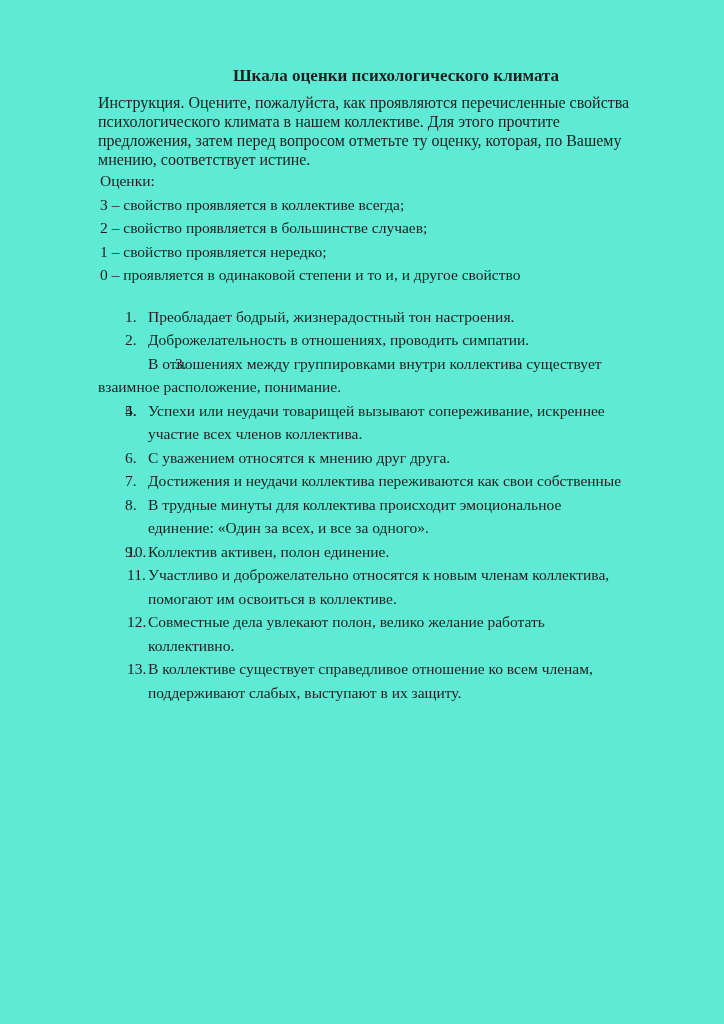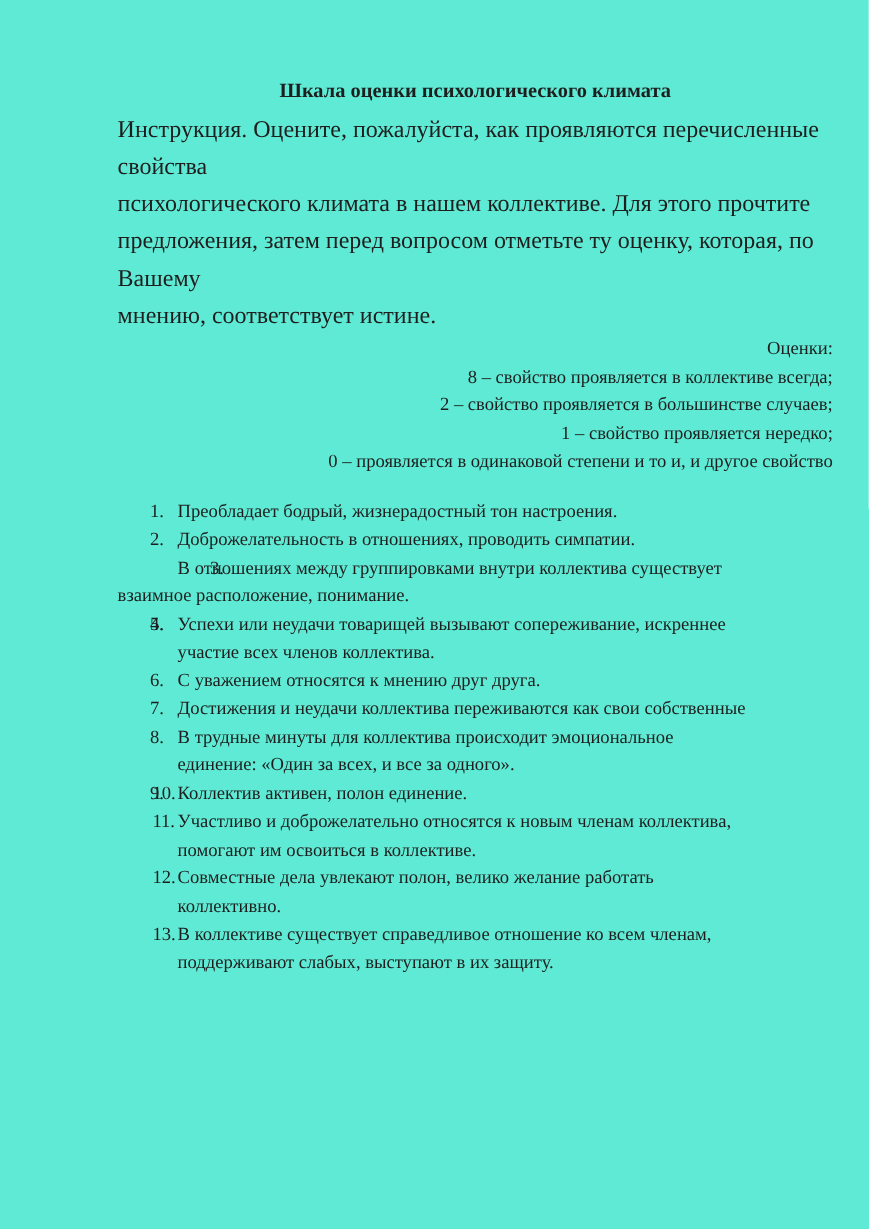--- a/index.html
+++ b/index.html
@@ -23,32 +23,31 @@
     width: 596px;
   }
   .doc-title {
     text-align: center;
     font-weight: bold;
     font-size: 17px;
     line-height: 28px;
   }
   .instruction {
     margin-top: 3px;
-    font-size: 20px;
-    line-height: 31px;
+    font-size: 16px;
+    line-height: 19px;
     white-space: pre-line;
   }
   .scale {
     font-size: 15.5px;
     line-height: 23.5px;
   }
   .scale .scale-header,
   .scale .scale-option {
     padding-left: 2px;
-    text-align: right;
   }
   .items {
     margin-top: 18px;
     font-size: 15.5px;
     line-height: 23.5px;
   }
   .item {
     position: relative;
     padding-left: 50px;
   }
@@ -79,21 +78,21 @@
       <div>Шкала оценки психологического климата</div>
     </div>
 
     <div class="instruction">Инструкция. Оцените, пожалуйста, как проявляются перечисленные свойства
 психологического климата в нашем коллективе. Для этого прочтите
 предложения, затем перед вопросом отметьте ту оценку, которая, по Вашему
 мнению, соответствует истине.</div>
 
     <div class="scale">
       <div class="scale-header">Оценки:</div>
-      <div class="scale-option">8 – свойство проявляется в коллективе всегда;</div>
+      <div class="scale-option">3 – свойство проявляется в коллективе всегда;</div>
       <div class="scale-option">2 – свойство проявляется в большинстве случаев;</div>
       <div class="scale-option">1 – свойство проявляется нередко;</div>
       <div class="scale-option">0 – проявляется в одинаковой степени и то и, и другое свойство</div>
     </div>
 
     <div class="items">
         <div class="item hang"><span class="num">1.</span><span class="txt">Преобладает бодрый, жизнерадостный тон настроения.</span></div>
         <div class="item hang"><span class="num">2.</span><span class="txt">Доброжелательность в отношениях, проводить симпатии.</span></div>
         <div class="item flush"><span class="num">3.</span><span class="txt">В отношениях между группировками внутри коллектива существует
 взаимное расположение, понимание.</span></div>

